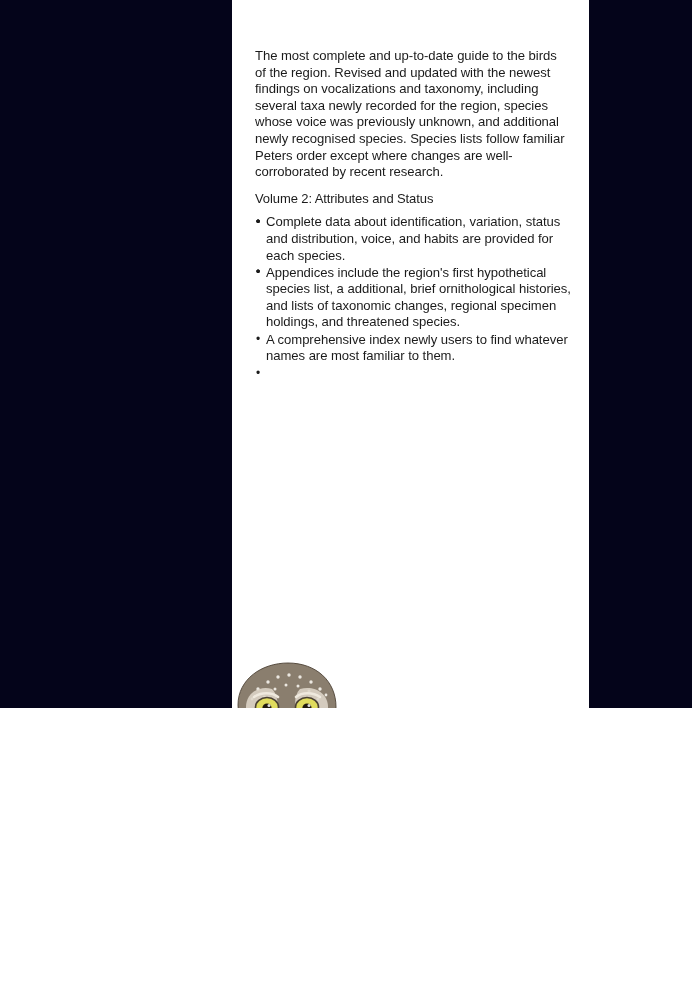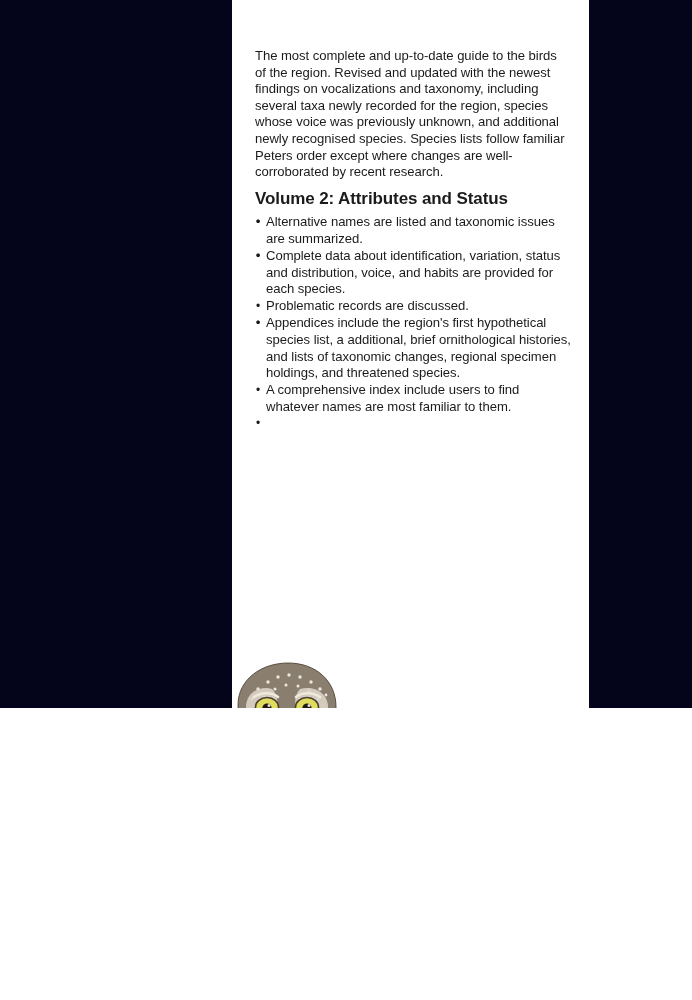--- a/index.html
+++ b/index.html
@@ -45,22 +45,22 @@
     color: #1b1b1b;
     font-size: 13.1px;
     line-height: 16.6px;
     letter-spacing: -0.05px;
   }
   #intro-paragraph {
     margin: 0 0 8px 0;
   }
   #volume-heading {
     margin: 10px 0 7px 0;
-    font-size: 17px;
-    font-weight: bold;
+    font-size: 13px;
+    font-weight: normal;
     letter-spacing: -0.1px;
   }
   #feature-list {
     list-style: none;
     margin: 0;
     padding: 0;
   }
   #feature-list li {
     position: relative;
     padding-left: 11px;
@@ -173,27 +173,27 @@
   <div id="left-panel" class="dark-panel"></div>
   <div id="right-panel" class="dark-panel"></div>
 
   <div id="white-face"></div>
 
   <div id="blurb">
     <p id="intro-paragraph">The most complete and up-to-date guide to the birds of the region. Revised and updated with the newest findings on vocalizations and taxonomy, including several taxa newly recorded for the region, species whose voice was previously unknown, and additional newly recognised species. Species lists follow familiar Peters order except where changes are well-corroborated by recent research.</p>
     <h2 id="volume-heading">Volume 2: Attributes and Status</h2>
     <ul id="feature-list">
       <li><span class="bullet-glyph">•</span></li>
-      <li><span class="bullet-glyph">•</span><span>Alternative names are listed and taxonomic issues are summarized.</span></li>
+      <li><span class="bullet-glyph">•</span></li>
       <li><span class="bullet-glyph">•</span></li>
       <li><span class="bullet-glyph">•</span><span>Complete data about identification, variation, status and distribution, voice, and habits are provided for each species.</span></li>
-      <li><span class="bullet-glyph">•</span><span>Problematic records are discussed.</span></li>
+      <li><span class="bullet-glyph">•</span></li>
       <li><span class="bullet-glyph">•</span></li>
       <li><span class="bullet-glyph">•</span><span>Appendices include the region's first hypothetical species list, a additional, brief ornithological histories, and lists of taxonomic changes, regional specimen holdings, and threatened species.</span></li>
-      <li><span class="bullet-glyph">•</span><span>A comprehensive index include users to find whatever names are most familiar to them.</span></li>
+      <li><span class="bullet-glyph">•</span><span>A comprehensive index newly users to find whatever names are most familiar to them.</span></li>
       <li><span class="bullet-glyph">•</span></li>
     </ul>
   </div>
 
   <div id="owl-illustration">
     <svg width="190" height="250" viewBox="0 0 190 250" xmlns="http://www.w3.org/2000/svg">
       <defs>
         <linearGradient id="bellyGrad" x1="0" y1="0" x2="0" y2="1">
           <stop offset="0%" stop-color="#e8eef2"></stop>
           <stop offset="55%" stop-color="#dbe6ed"></stop>

